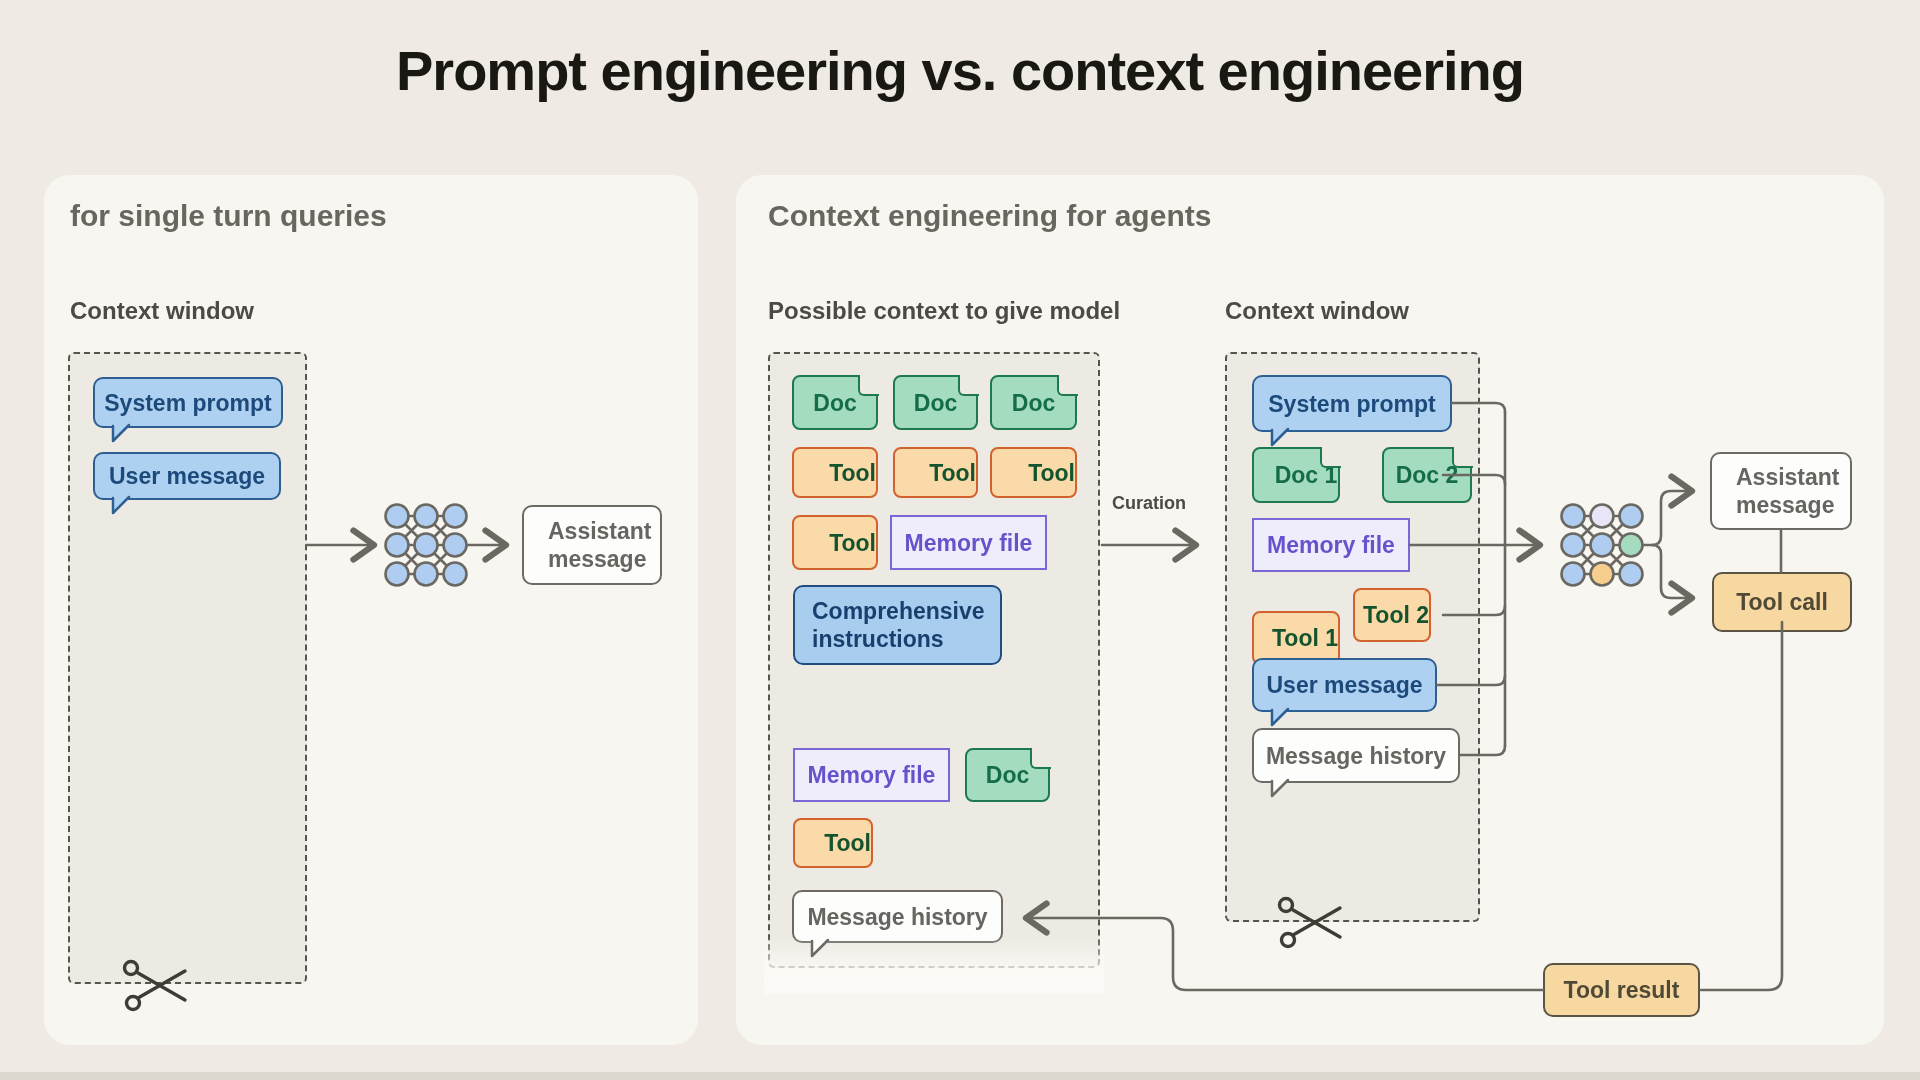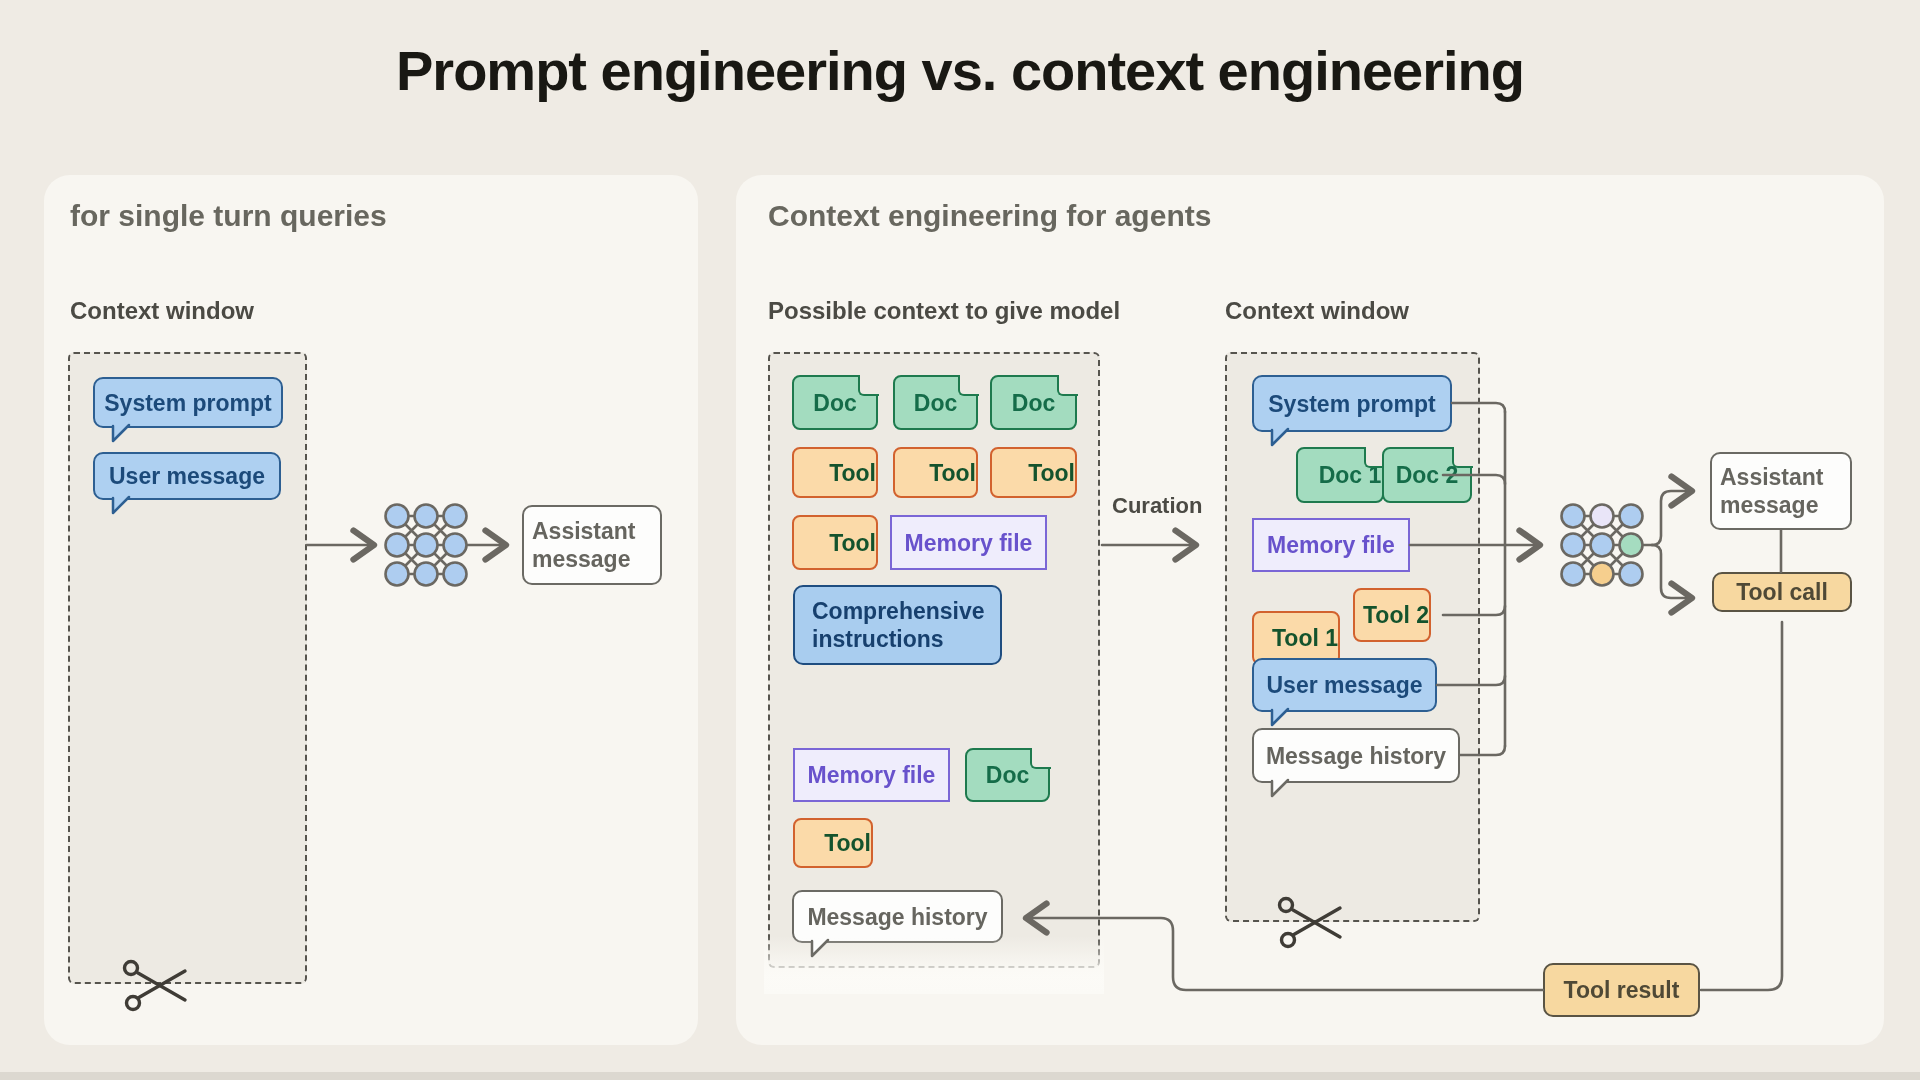--- a/index.html
+++ b/index.html
@@ -12,21 +12,21 @@
   .box{position:absolute;box-sizing:border-box;display:flex;align-items:center;font-weight:bold;font-size:23px;z-index:2;line-height:28px;}
   .center{justify-content:center;}
   .bubble{background:#aed0f1;border:2.5px solid #2d5f92;border-radius:10px;color:#1c4a7a;justify-content:center;}
   .bluebox{background:#a9cdef;border:2.5px solid #1f4d80;border-radius:10px;color:#17406e;padding-left:17px;}
   .doc{background:#a3dcbf;border:2.5px solid #1e7a4e;border-radius:8px;color:#156c49;justify-content:center;}
   .doc::before{content:"";position:absolute;top:-2.5px;right:-2.5px;width:19px;height:19px;background:#edeae3;border-left:2.5px solid #1e7a4e;border-bottom:2.5px solid #1e7a4e;border-bottom-left-radius:6px;}
   .tool{background:#fbdaa9;border:2.5px solid #d2622e;border-radius:8px;color:#14532d;justify-content:flex-end;}
   .memory{background:#efedfc;border:2.5px solid #7a66d6;border-radius:0;color:#6852cc;justify-content:center;}
   .whitebox{background:#fdfdfc;border:2.5px solid #6b6a64;border-radius:10px;color:#66655f;}
   .tan{background:#f7d8a0;border:2.5px solid #5a5444;border-radius:10px;color:#4f4936;justify-content:center;}
-  .pad{padding-left:8px;}
+  .pad{padding-left:24px;}
   .fade{position:absolute;left:764px;top:936px;width:340px;height:58px;z-index:3;background:linear-gradient(to bottom,rgba(248,246,241,0) 0%,rgba(252,251,247,0.95) 70%,#fbfaf6 100%);}
   .overlay{position:absolute;left:0;top:0;z-index:5;pointer-events:none;}
   .bottom-strip{position:absolute;left:0;top:1072px;width:1920px;height:8px;background:#dcd8d0;}
 </style>
 </head>
 <body>
 
 <div class="canvas">
 
   <div class="title">Prompt engineering vs. context engineering</div>
@@ -96,28 +96,28 @@
   <div class="box tool" style="left:793px;top:818px;width:80px;height:50px;">
       <span>Tool</span>
     </div>
 
   <div class="box whitebox center" style="left:792px;top:890px;width:211px;height:53px;">
       <span>Message history</span>
     </div>
 
   <div class="fade"></div>
 
-  <div class="label" style="left:1112px;top:493px;font-size:22px;">Curation</div>
+  <div class="label" style="left:1112px;top:493px;font-size:18px;">Curation</div>
 
   <div class="dashed" style="left:1225px;top:352px;width:255px;height:570px;"></div>
 
   <div class="box bubble" style="left:1252px;top:375px;width:200px;height:57px;">
       <span>System prompt</span>
     </div>
-  <div class="box doc" style="left:1296px;top:447px;width:88px;height:56px;padding-left:20px;">
+  <div class="box doc" style="left:1252px;top:447px;width:88px;height:56px;padding-left:20px;">
       <span>Doc 1</span>
     </div>
   <div class="box doc" style="left:1353px;top:447px;width:90px;height:56px;margin-left:29px;">
       <span>Doc 2</span>
     </div>
   <div class="box memory" style="left:1252px;top:518px;width:158px;height:54px;">
       <span>Memory file</span>
     </div>
   <div class="box tool" style="left:1252px;top:588px;width:88px;height:54px;margin-top:23px;">
       <span>Tool 1</span>
@@ -128,21 +128,21 @@
   <div class="box bubble" style="left:1252px;top:658px;width:185px;height:54px;">
       <span>User message</span>
     </div>
   <div class="box whitebox center" style="left:1252px;top:728px;width:208px;height:55px;">
       <span>Message history</span>
     </div>
 
   <div class="box whitebox pad" style="left:1710px;top:452px;width:142px;height:78px;">
       <span>Assistant message</span>
     </div>
-  <div class="box tan" style="left:1712px;top:572px;width:140px;height:40px;">
+  <div class="box tan" style="left:1712px;top:572px;width:140px;height:60px;">
       <span>Tool call</span>
     </div>
   <div class="box tan" style="left:1543px;top:963px;width:157px;height:54px;">
       <span>Tool result</span>
     </div>
 
   <div class="bottom-strip"></div>
 
   <svg class="overlay" width="1920" height="1080" viewBox="0 0 1920 1080">
     <defs>

